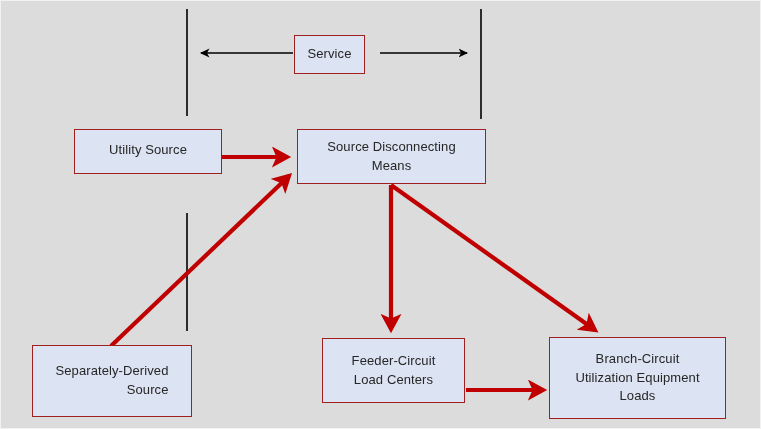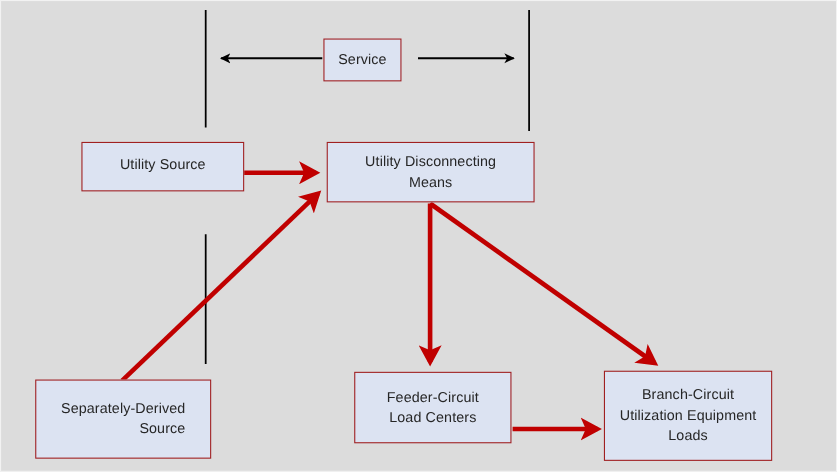--- a/index.html
+++ b/index.html
@@ -85,33 +85,33 @@
 
   <div class="node" style="left:293px; top:34px; width:71px; height:39px;">
     <span class="node-inner">Service</span>
   </div>
 
   <div class="node node-top-text" style="left:38px; top:128px; width:148px; height:45px;margin-left:35px;">
     <span class="node-inner">Utility Source</span>
   </div>
 
   <div class="node" style="left:296px; top:128px; width:189px; height:55px;">
-    <span class="node-inner">Utility Disconnecting
+    <span class="node-inner">Source Disconnecting
 Means</span>
   </div>
 
   <div class="node" style="left:31px; top:344px; width:160px; height:72px;text-align:right;">
     <span class="node-inner">Separately-Derived
 Source</span>
   </div>
 
   <div class="node" style="left:321px; top:337px; width:143px; height:65px;">
     <span class="node-inner">Feeder-Circuit
 Load Centers</span>
   </div>
 
-  <div class="node" style="left:548px; top:336px; width:153px; height:82px;">
+  <div class="node" style="left:548px; top:336px; width:177px; height:82px;">
     <span class="node-inner">Branch-Circuit
 Utilization Equipment
 Loads</span>
   </div>
 
 </div>
 
 </body></html>

